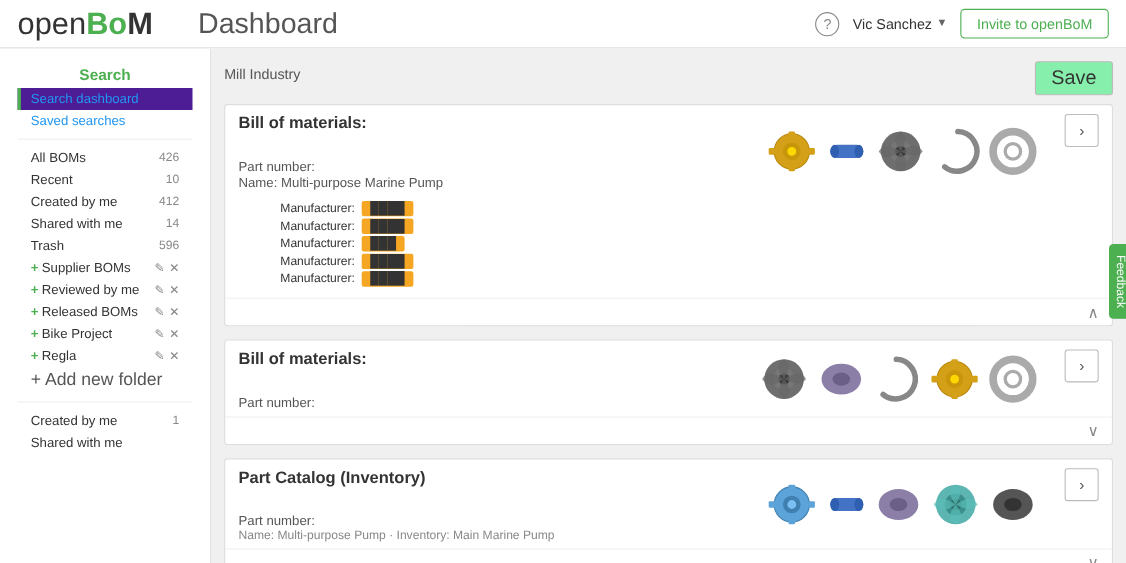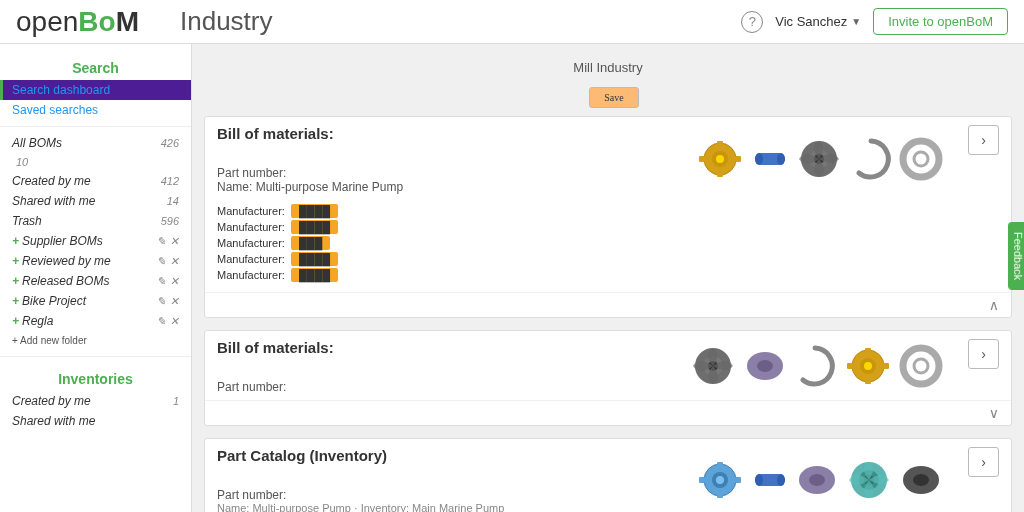--- a/index.html
+++ b/index.html
@@ -15,67 +15,67 @@
     .header-right { display: flex; align-items: center; gap: 12px; }
     .help-icon { width: 22px; height: 22px; border-radius: 50%; border: 1.5px solid #888; display: flex; align-items: center; justify-content: center; font-size: 13px; color: #888; cursor: pointer; }
     .user-menu { display: flex; align-items: center; gap: 4px; cursor: pointer; font-size: 13px; color: #333; }
     .user-caret { font-size: 10px; color: #666; }
     .invite-btn { background: #fff; border: 1.5px solid #4caf50; color: #4caf50; padding: 5px 14px; border-radius: 4px; font-size: 13px; cursor: pointer; }
 
     
     .main { display: flex; flex: 1; overflow: hidden; }
 
     
-    .sidebar { width: 192px; background: #fff; border-right: 1px solid #ddd; overflow-y: auto; flex-shrink: 0; padding: 8px 0; }
+    .sidebar { width: 192px; background: #fff; border-right: 1px solid #ddd; overflow-y: auto; flex-shrink: 0; padding: 8px 16px; }
     .sidebar-section-title { text-align: center; color: #4caf50; font-size: 14px; font-weight: bold; padding: 8px 0 4px; }
     .sidebar-link { display: block; padding: 3px 12px; color: #2196F3; font-size: 12px; cursor: pointer; text-decoration: none; }
     .sidebar-link.active { background: #4c1d95; border-left: 3px solid #4caf50; padding-left: 9px; color: #2196F3; }
-    .sidebar-item-row { display: flex; align-items: center; padding: 3px 12px; cursor: pointer; font-size: 12px; color: #333; font-style: italic; }
+    .sidebar-item-row { display: flex; align-items: center; padding: 3px 12px; cursor: pointer; font-size: 12px; color: #333; }
     .sidebar-item-label { flex: 1; }
     .sidebar-item-count { color: #888; font-size: 11px; margin-left: 4px; }
     .sidebar-item-actions { display: flex; gap: 4px; margin-left: 4px; }
     .sidebar-item-actions span { color: #888; font-size: 11px; cursor: pointer; }
     .sidebar-plus { color: #4caf50; font-weight: bold; margin-right: 3px; }
-    .sidebar-add-folder { padding: 4px 12px; color: #555; font-size: 10px; cursor: pointer; }
+    .sidebar-add-folder { padding: 4px 12px; color: #555; font-size: 16px; cursor: pointer; }
     .sidebar-divider { border: none; border-top: 1px solid #eee; margin: 6px 0; }
 
     
     .content { flex: 1; overflow-y: auto; padding: 12px; background: #f0f0f0; }
 
     
     .industry-label { font-size: 13px; color: #555; margin-bottom: 8px; padding: 4px 0; }
     .bom-card { background: #fff; border: 1px solid #ddd; border-radius: 3px; margin-bottom: 12px; overflow: hidden; }
     .bom-card-title { font-size: 15px; font-weight: bold; color: #333; margin-bottom: 3px; }
     .bom-card-part { font-size: 12px; color: #555; margin-top: 24px; }
     .bom-card-name { font-size: 12px; color: #555; }
     .arrow-btn { border: 1.5px solid #bbb; background: #fff; border-radius: 3px; padding: 6px 12px; cursor: pointer; font-size: 14px; color: #555; }
     .bom-card-manufacturers { padding: 4px 12px 8px; }
-    .manufacturer-row { display: flex; align-items: center; gap: 6px; font-size: 11px; margin-bottom: 2px; }
+    .manufacturer-row { display: flex; align-items: center; gap: 6px; font-size: 11px; margin-bottom: 2px; margin-left: 38px; }
     .manufacturer-tag { background: #f5a623; color: #333; padding: 1px 8px; border-radius: 2px; font-size: 11px; font-weight: bold; }
     .bom-card-footer { display: flex; justify-content: flex-end; padding: 4px 12px; border-top: 1px solid #f0f0f0; }
     .collapse-btn { background: none; border: none; cursor: pointer; font-size: 14px; color: #888; }
-    .save-btn { background: #fdba74; border: 1px solid #bbb; color: #333; padding: 4px 14px; border-radius: 3px; font-size: 10px; cursor: pointer; margin-left: 12px; font-family: Liberation Serif, serif; }
+    .save-btn { background: #86efac; border: 1px solid #bbb; color: #333; padding: 4px 14px; border-radius: 3px; font-size: 18px; cursor: pointer; margin-left: 12px; }
 
     
     .feedback-tab { position: fixed; right: -28px; top: 50%; transform: translateY(-50%) rotate(90deg); background: #4caf50; color: #fff; font-size: 11px; padding: 4px 10px; cursor: pointer; border-radius: 0 0 4px 4px; z-index: 100; }
 
     
     .bom-card-top { display: flex; align-items: stretch; }
     .bom-card-top-left { flex: 1; padding: 8px 12px 6px; }
     .bom-card-top-center { display: flex; align-items: center; padding: 0 8px; gap: 6px; }
     .bom-card-top-right { padding: 8px 12px; display: flex; align-items: flex-start; justify-content: flex-end; min-width: 60px; }
   </style>
 </head>
 <body>
 
 <div class="header">
   <div class="logo">
     <span class="open">open</span><span class="bo">Bo</span><span class="m">M</span>
   </div>
-  <div class="header-title">Industry</div>
+  <div class="header-title">Dashboard</div>
   <div class="header-right">
     <div class="help-icon">?</div>
     <div class="user-menu">
       <span>Vic Sanchez</span>
       <span class="user-caret">▼</span>
     </div>
     <button class="invite-btn">Invite to openBoM</button>
   </div>
 </div>
 
@@ -86,20 +86,21 @@
     <a class="sidebar-link active">Search dashboard</a>
     <a class="sidebar-link">Saved searches</a>
 
     <hr class="sidebar-divider">
 
     <div class="sidebar-item-row">
       <span class="sidebar-item-label">All BOMs</span>
       <span class="sidebar-item-count">426</span>
     </div>
     <div class="sidebar-item-row">
+      <span class="sidebar-item-label">Recent</span>
       <span class="sidebar-item-count">10</span>
     </div>
     <div class="sidebar-item-row">
       <span class="sidebar-item-label">Created by me</span>
       <span class="sidebar-item-count">412</span>
     </div>
     <div class="sidebar-item-row">
       <span class="sidebar-item-label">Shared with me</span>
       <span class="sidebar-item-count">14</span>
     </div>
@@ -144,33 +145,32 @@
       <span class="sidebar-plus">+</span>
       <span class="sidebar-item-label">Regla</span>
       <span class="sidebar-item-actions">
         <span>✎</span>
         <span>✕</span>
       </span>
     </div>
     <div class="sidebar-add-folder">+ Add new folder</div>
 
     <hr class="sidebar-divider">
-    <div class="sidebar-section-title">Inventories</div>
     <div class="sidebar-item-row">
       <span class="sidebar-item-label">Created by me</span>
       <span class="sidebar-item-count">1</span>
     </div>
     <div class="sidebar-item-row">
       <span class="sidebar-item-label">Shared with me</span>
     </div>
   </div>
 
   <div class="content">
 
-    <div style="display:flex;align-items:center;justify-content:space-between;margin-bottom:8px;flex-direction:column;">
+    <div style="display:flex;align-items:center;justify-content:space-between;margin-bottom:8px;">
       <div class="industry-label">Mill Industry</div>
       <button class="save-btn">Save</button>
     </div>
 
     <div class="bom-card">
       <div class="bom-card-top">
         <div class="bom-card-top-left">
           <div class="bom-card-title">Bill of materials:</div>
           <div class="bom-card-part">Part number:</div>
           <div class="bom-card-name">Name: Multi-purpose Marine Pump</div>

